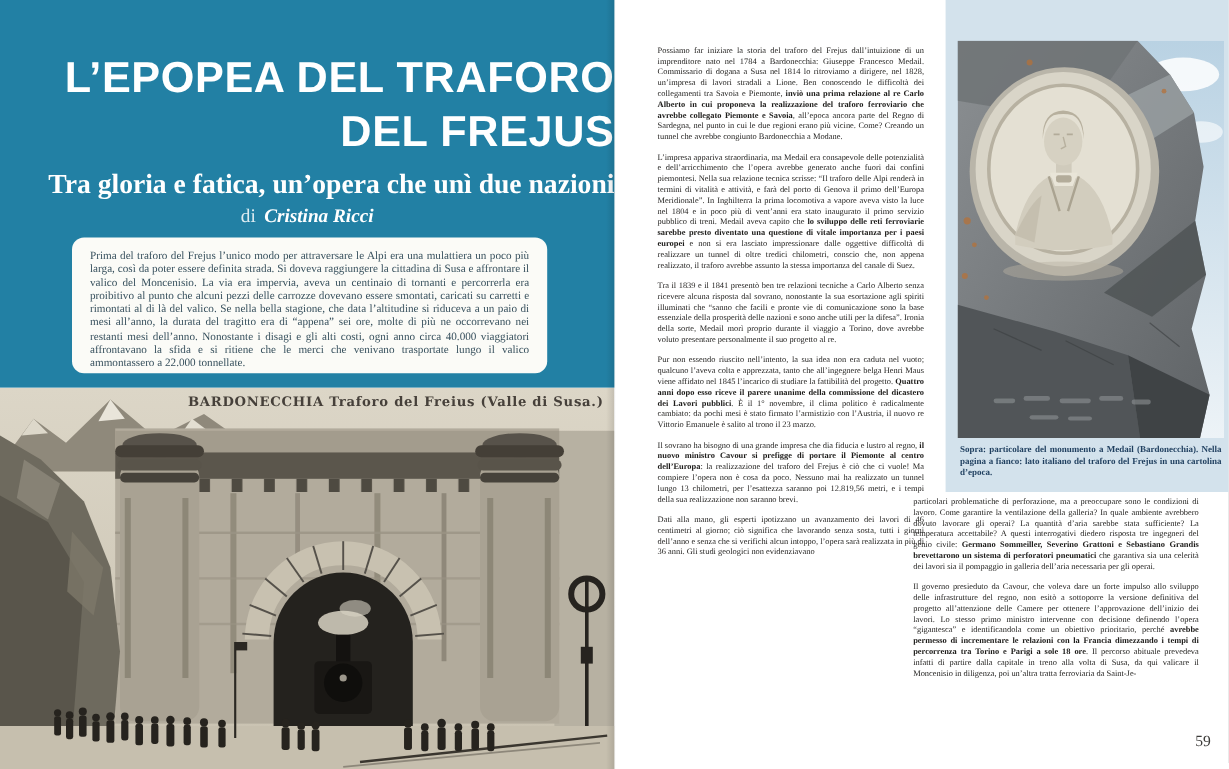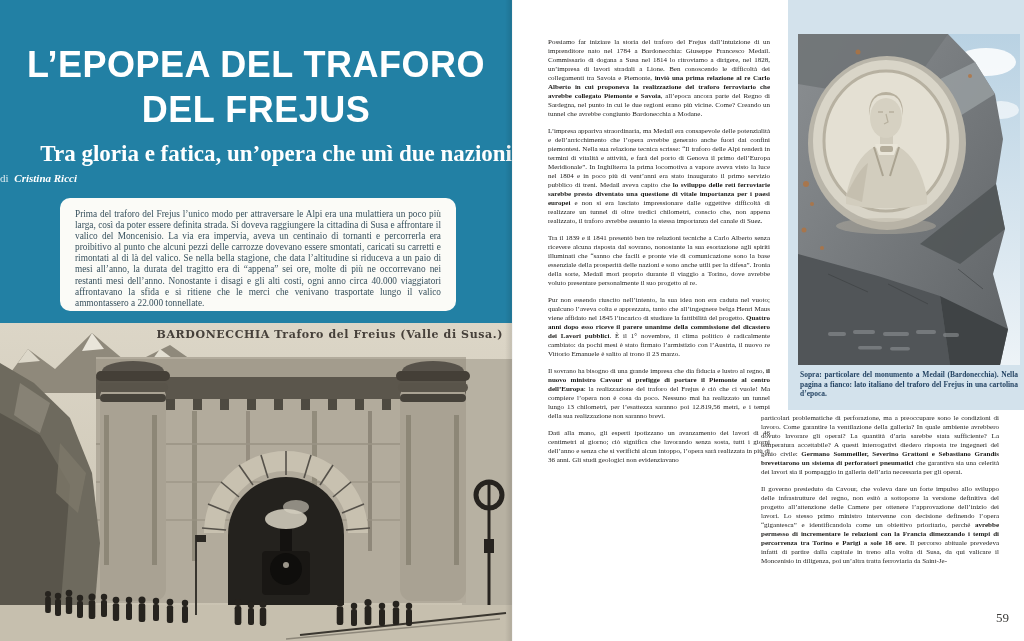--- a/index.html
+++ b/index.html
@@ -5,25 +5,25 @@
   html,body{margin:0;padding:0;background:#888;}
   .spread{position:relative;width:1024px;height:641px;background:#fff;overflow:hidden;
           font-family:"Liberation Serif",serif;}
   
   .left-page{position:absolute;left:0;top:0;width:512px;height:641px;}
   .teal-block{position:absolute;left:0;top:0;width:512px;height:323px;
               background:var(--c-teal,#2280a4);z-index:2;}
   .title{position:absolute;top:42px;left:0;width:512px;text-align:center;color:#fff;
          font-family:"Liberation Sans",sans-serif;font-weight:bold;font-size:36px;
          line-height:45px;letter-spacing:.5px;margin:0;}
-  .title span{display:block;}
+  .title span{display:block;text-align:right;}
   .subtitle{position:absolute;top:141px;left:0;width:512px;text-align:right;color:#fff;
             font-family:"Liberation Serif",serif;font-weight:bold;font-size:23px;margin:0;}
-  .byline{position:absolute;top:172px;left:0;width:512px;color:#fff;
-          font-size:11px;}
+  .byline{position:absolute;top:172px;left:0;width:512px;text-align:center;color:#fff;
+          font-size:16px;}
   .byline .prefix{opacity:.85;}
   .byline .author{font-weight:bold;font-style:italic;margin-left:3px;}
   .intro-box{position:absolute;left:60px;top:198px;width:396px;height:113px;
              background:var(--c-paper,#fbfbf7);border-radius:10px;box-sizing:border-box;
              padding:11px 15px;overflow:hidden;z-index:3;}
   .intro-box p{margin:0;font-size:9.3px;line-height:11.1px;text-align:justify;
                color:var(--c-intro_text,#37505d);}
   .tunnel-photo{position:absolute;left:0;top:323px;width:512px;height:318px;z-index:1;}
   .tunnel-photo svg{display:block;}
   

